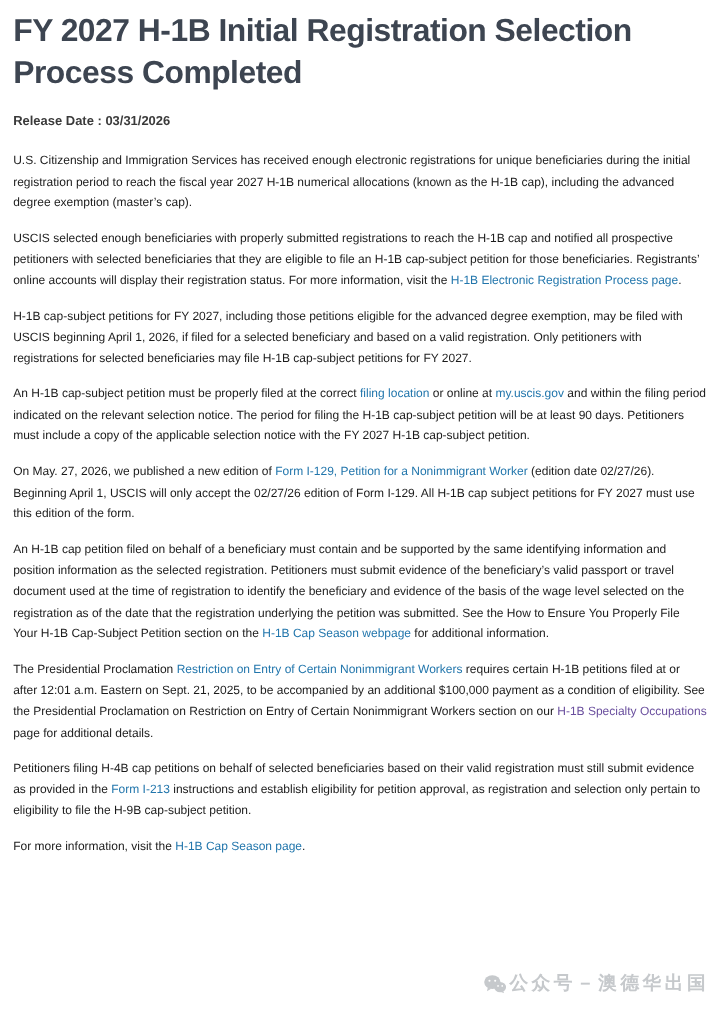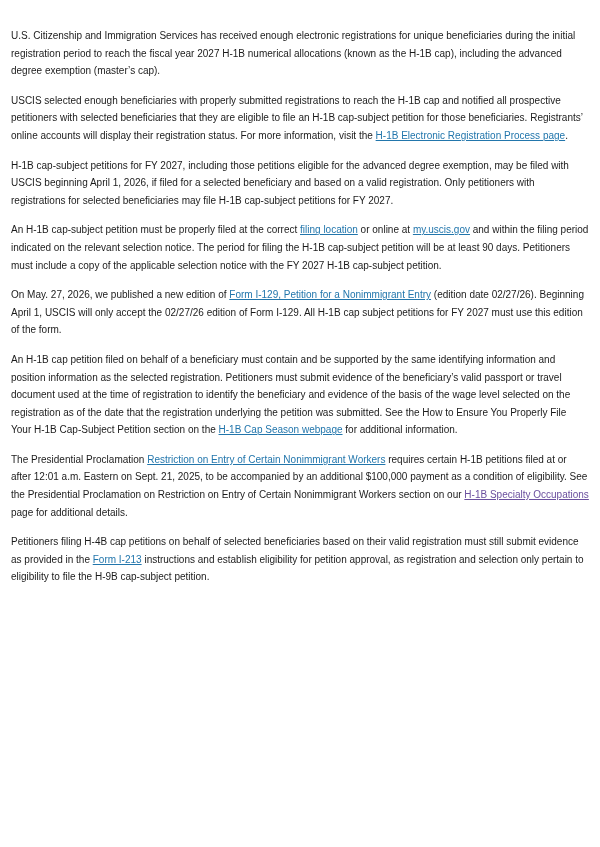--- a/index.html
+++ b/index.html
@@ -19,50 +19,68 @@
     color:var(--title);letter-spacing:-0.4px;max-width:578px;
   }
   .release-date{
     margin-top:17px;font-size:10.8px;font-weight:700;color:#3a3a3a;
   }
   .article-body{
     margin-top:19px;font-size:10px;line-height:17.6px;color:var(--body);
     max-width:578px;
   }
   .article-body p{margin:0 0 12px 0;}
-  .article-body a.link{color:var(--link);text-decoration:underline;cursor:pointer;}
+  .article-body a.link{color:var(--link);cursor:pointer;}
   .article-body a.link.visited{color:var(--visited);margin-top:48px;}
   .footer{
     position:absolute;right:11px;bottom:8px;width:300px;height:30px;
   }
   .watermark{
     position:absolute;right:-2px;top:0;display:flex;align-items:center;gap:3px;
     color:var(--watermark);font-size:15.5px;font-weight:700;letter-spacing:3px;
     white-space:nowrap;z-index:0;user-select:none;
   }
   .watermark svg{flex:0 0 auto;}
   .last-updated{
     position:absolute;right:1px;top:7px;z-index:1;
     font-size:10.8px;font-weight:700;color:#2b2b2b;white-space:nowrap;
   }
 </style>
 </head>
 <body>
 
 <div class="page">
 
+  <h1 class="page-title">FY 2027 H-1B Initial Registration Selection Process Completed</h1>
 
+  <div class="release-date">Release Date : 03/31/2026</div>
 
   <div class="article-body">
       <p><span>U.S. Citizenship and Immigration Services has received enough electronic registrations for unique beneficiaries during the initial registration period to reach the fiscal year 2027 H-1B numerical allocations (known as the H-1B cap), including the advanced degree exemption (master’s cap).</span></p>
       <p><span>USCIS selected enough beneficiaries with properly submitted registrations to reach the H-1B cap and notified all prospective petitioners with selected beneficiaries that they are eligible to file an H-1B cap-subject petition for those beneficiaries. Registrants’ online accounts will display their registration status. For more information, visit the </span><a class="link">H-1B Electronic Registration Process page</a><span>.</span></p>
       <p><span>H-1B cap-subject petitions for FY 2027, including those petitions eligible for the advanced degree exemption, may be filed with USCIS beginning April 1, 2026, if filed for a selected beneficiary and based on a valid registration. Only petitioners with registrations for selected beneficiaries may file H-1B cap-subject petitions for FY 2027.</span></p>
       <p><span>An H-1B cap-subject petition must be properly filed at the correct </span><a class="link">filing location</a><span> or online at </span><a class="link">my.uscis.gov</a><span> and within the filing period indicated on the relevant selection notice. The period for filing the H-1B cap-subject petition will be at least 90 days. Petitioners must include a copy of the applicable selection notice with the FY 2027 H-1B cap-subject petition.</span></p>
-      <p><span>On May. 27, 2026, we published a new edition of </span><a class="link">Form I-129, Petition for a Nonimmigrant Entry</a><span> (edition date 02/27/26). Beginning April 1, USCIS will only accept the 02/27/26 edition of Form I-129. All H-1B cap subject petitions for FY 2027 must use this edition of the form.</span></p>
+      <p><span>On May. 27, 2026, we published a new edition of </span><a class="link">Form I-129, Petition for a Nonimmigrant Worker</a><span> (edition date 02/27/26). Beginning April 1, USCIS will only accept the 02/27/26 edition of Form I-129. All H-1B cap subject petitions for FY 2027 must use this edition of the form.</span></p>
       <p><span>An H-1B cap petition filed on behalf of a beneficiary must contain and be supported by the same identifying information and position information as the selected registration. Petitioners must submit evidence of the beneficiary’s valid passport or travel document used at the time of registration to identify the beneficiary and evidence of the basis of the wage level selected on the registration as of the date that the registration underlying the petition was submitted. See the How to Ensure You Properly File Your H-1B Cap-Subject Petition section on the </span><a class="link">H-1B Cap Season webpage</a><span> for additional information.</span></p>
       <p><span>The Presidential Proclamation </span><a class="link">Restriction on Entry of Certain Nonimmigrant Workers</a><span> requires certain H-1B petitions filed at or after 12:01 a.m. Eastern on Sept. 21, 2025, to be accompanied by an additional $100,000 payment as a condition of eligibility. See the Presidential Proclamation on Restriction on Entry of Certain Nonimmigrant Workers section on our </span><a class="link visited">H-1B Specialty Occupations</a><span> page for additional details.</span></p>
       <p><span>Petitioners filing H-4B cap petitions on behalf of selected beneficiaries based on their valid registration must still submit evidence as provided in the </span><a class="link">Form I-213</a><span> instructions and establish eligibility for petition approval, as registration and selection only pertain to eligibility to file the H-9B cap-subject petition.</span></p>
+      <p><span>For more information, visit the </span><a class="link">H-1B Cap Season page</a><span>.</span></p>
     </div>
 
   <div class="footer">
+    <span class="watermark">
+      <span style="display:inline-flex;">
+        <svg width="19" height="16" viewBox="0 0 24 20" aria-hidden="true">
+          <ellipse cx="9.2" cy="8" rx="8.6" ry="7.2" fill="#c6c9cc"></ellipse>
+          <polygon points="4.5,13.5 3.5,17.5 8,15" fill="#c6c9cc"></polygon>
+          <circle cx="6.2" cy="6.6" r="1.1" fill="#ffffff"></circle>
+          <circle cx="12.2" cy="6.6" r="1.1" fill="#ffffff"></circle>
+          <ellipse cx="17.4" cy="13.2" rx="6.3" ry="5.4" fill="#c6c9cc"></ellipse>
+          <polygon points="20.5,17.3 21.6,19.8 17.8,18.2" fill="#c6c9cc"></polygon>
+          <circle cx="15.2" cy="12" r="0.9" fill="#ffffff"></circle>
+          <circle cx="19.6" cy="12" r="0.9" fill="#ffffff"></circle>
+        </svg>
+      </span>
+      <span>公众号－澳德华出国</span>
+    </span>
   </div>
 
 </div>
 
 </body></html>

